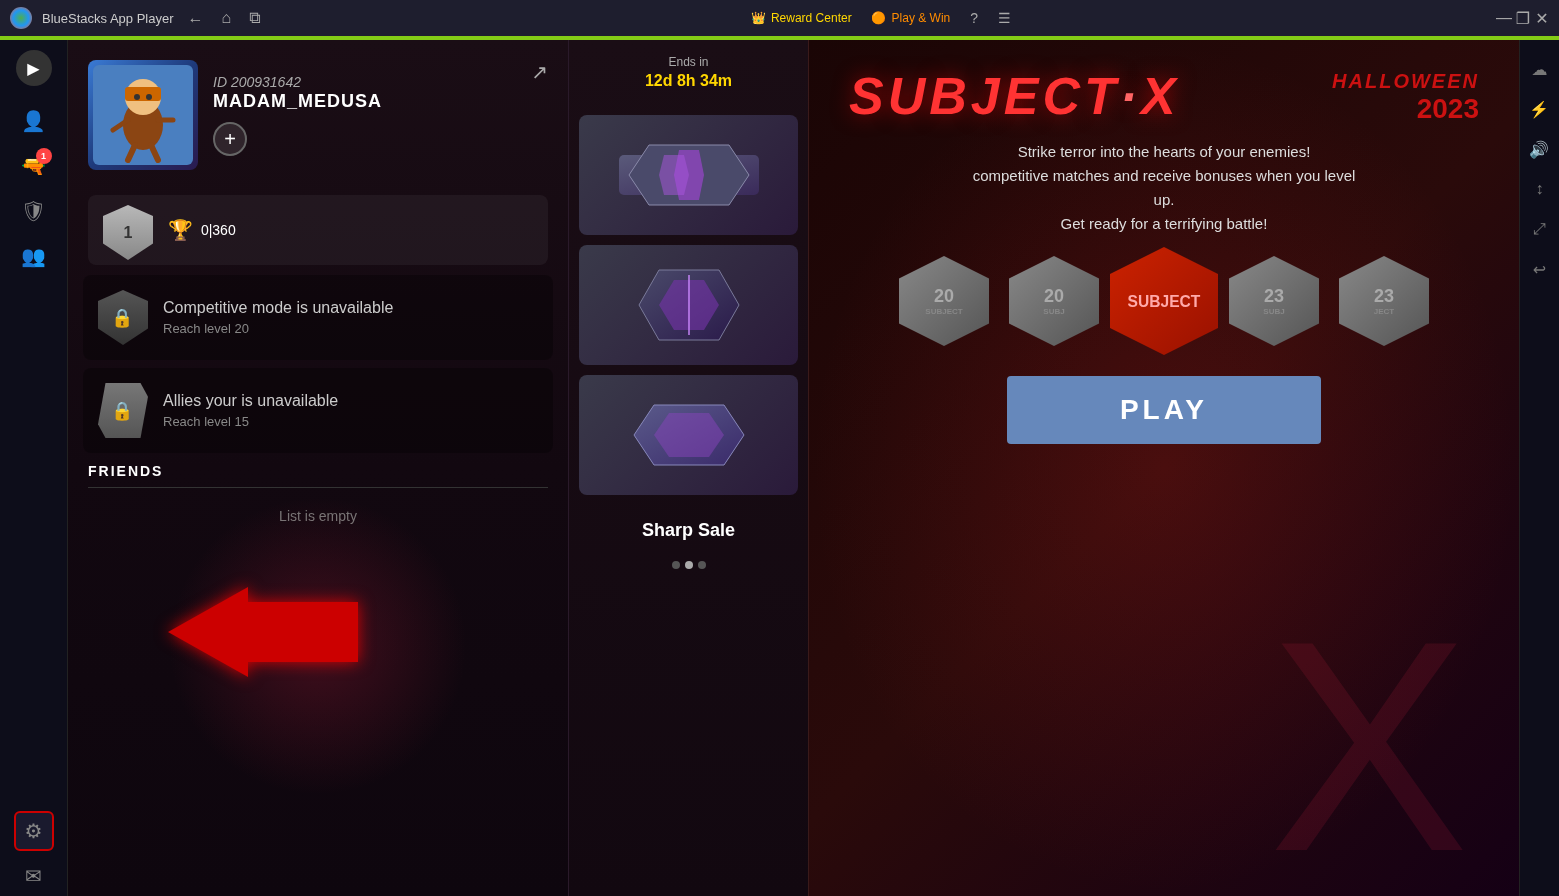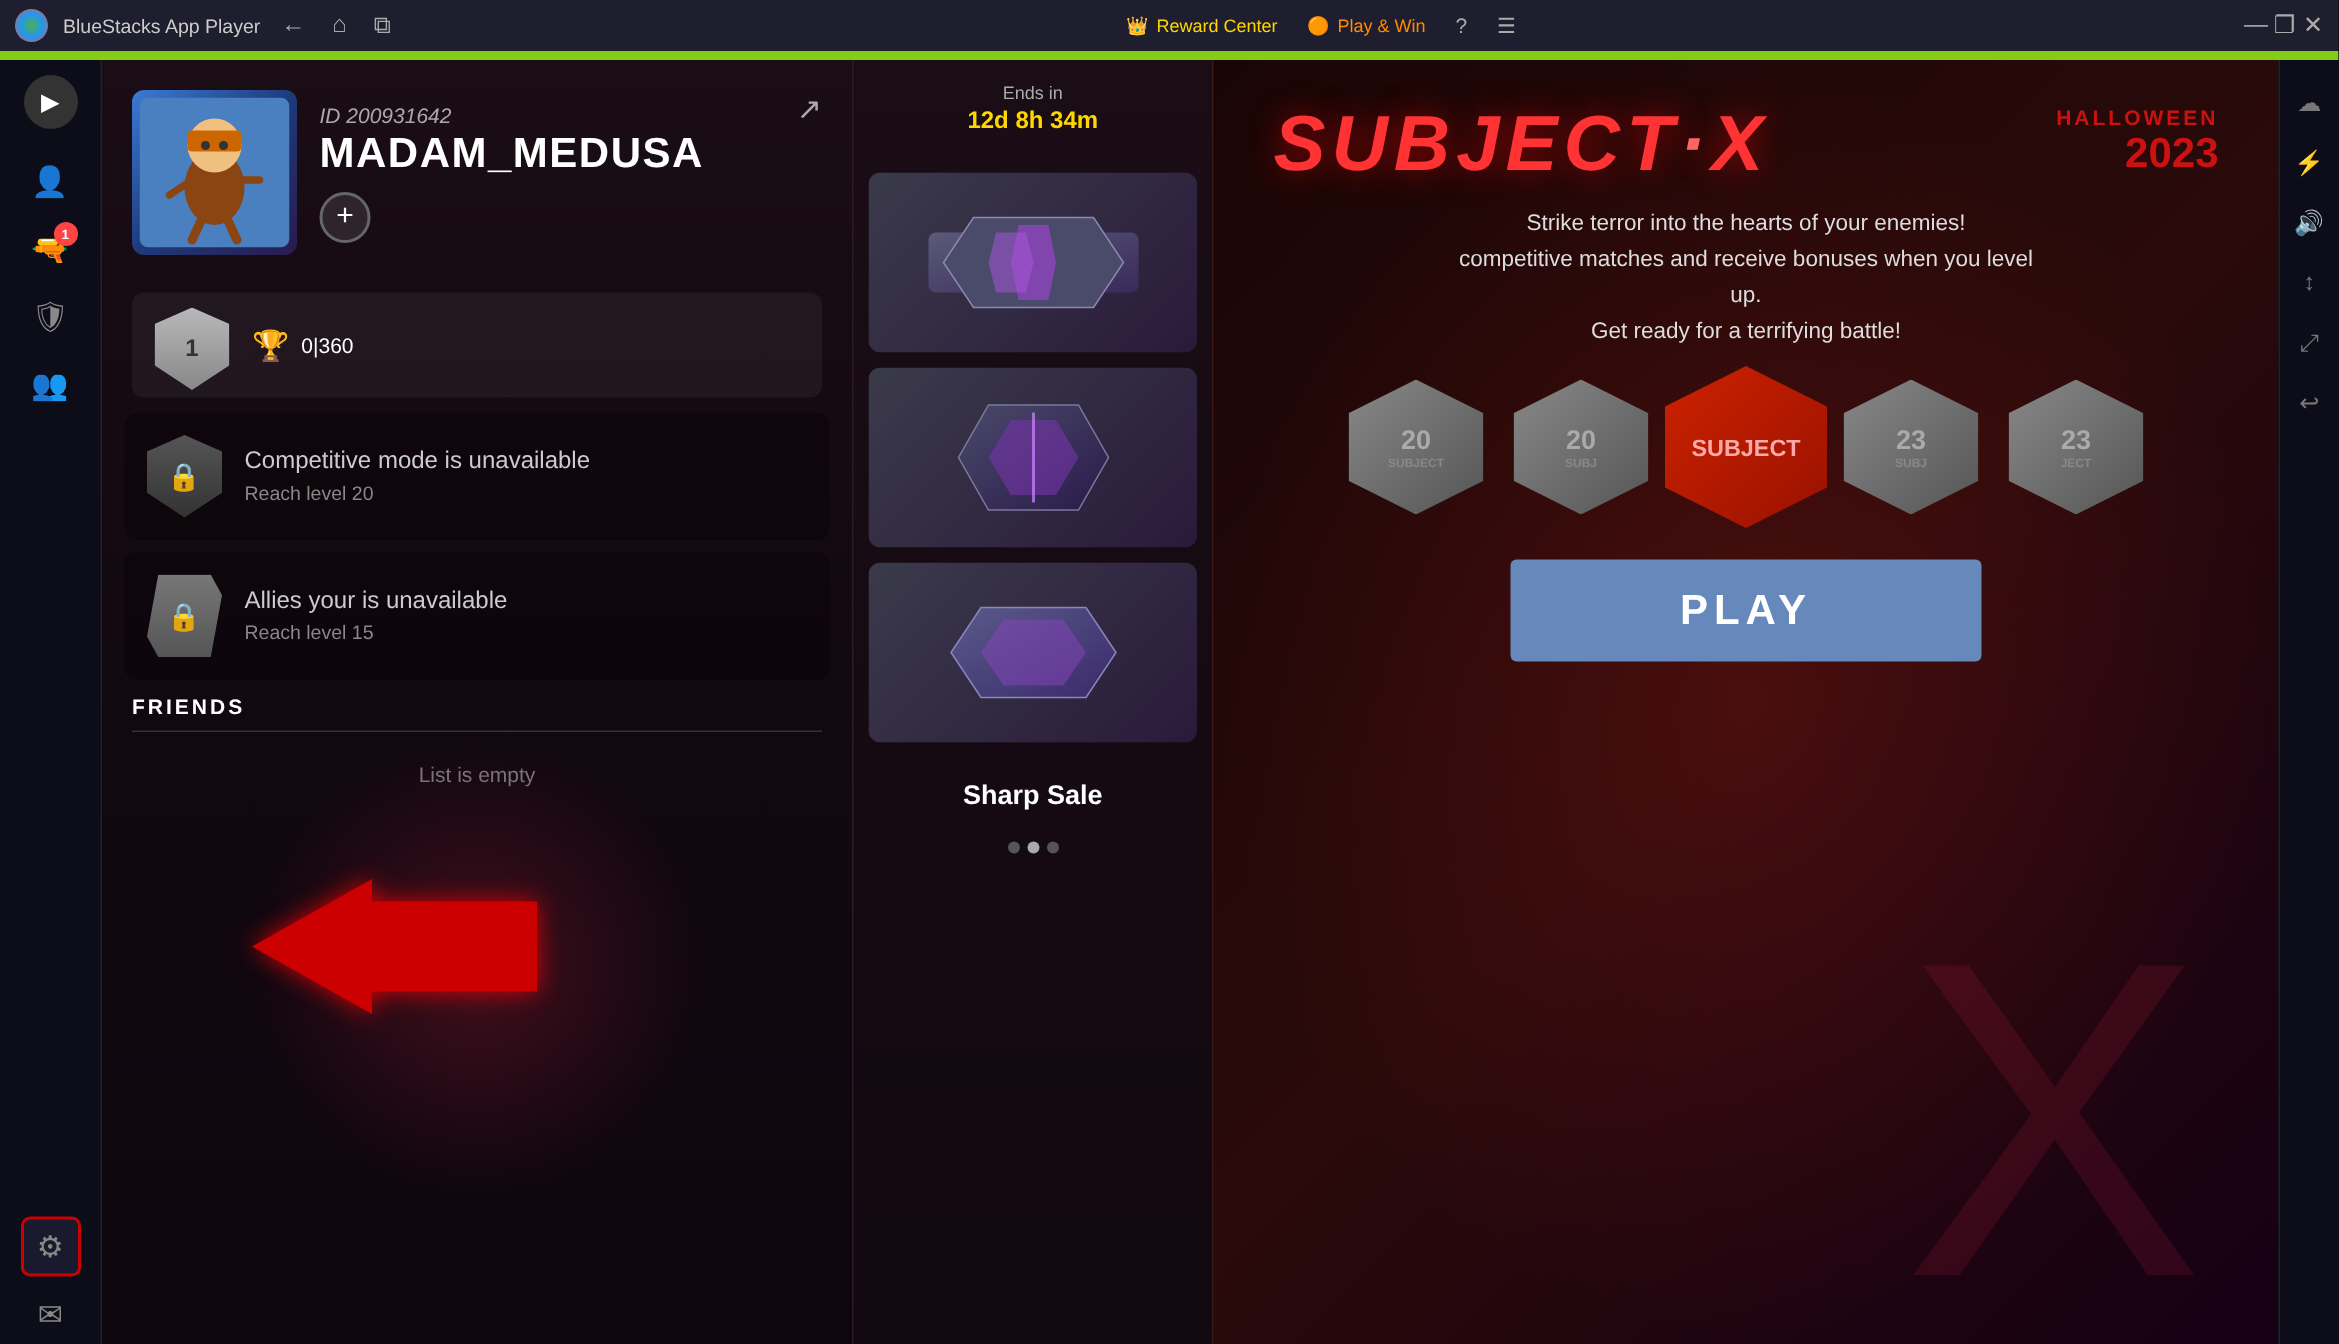--- a/index.html
+++ b/index.html
@@ -18,21 +18,21 @@
       height: 40px;
       background: #1e1e2e;
       display: flex;
       align-items: center;
       justify-content: space-between;
       padding: 0 10px;
       position: absolute;
       top: 0;
       left: 0;
       z-index: 100;
-      border-bottom: 6px solid #84cc16;
+      border-bottom: 4px solid #84cc16;
     }
     .title-bar-left {
       display: flex;
       align-items: center;
       gap: 10px;
     }
     .bluestacks-logo {
       width: 22px;
       height: 22px;
       border-radius: 50%;
@@ -259,21 +259,21 @@
       flex: 1;
     }
     .player-id {
       color: #aaa;
       font-size: 14px;
       margin-bottom: 1px;
       font-style: italic;
     }
     .player-name {
       color: white;
-      font-size: 28px;
+      font-size: 18px;
       font-weight: bold;
       letter-spacing: 1px;
       margin-bottom: 10px;
     }
     .add-btn {
       width: 34px;
       height: 34px;
       border-radius: 50%;
       border: 2px solid #666;
       background: rgba(255,255,255,0.1);
@@ -506,24 +506,25 @@
       line-height: 1;
     }
     .subject-title span {
       color: #ff3333;
     }
     .halloween-badge {
       text-align: right;
     }
     .halloween-text {
       color: #cc1111;
-      font-size: 14px;
+      font-size: 20px;
       font-weight: bold;
       letter-spacing: 2px;
       display: block;
+      font-style: italic;
     }
     .year-text {
       color: #cc1111;
       font-size: 28px;
       font-weight: 900;
     }
     .subject-desc {
       color: #ddd;
       font-size: 15px;
       line-height: 1.6;

